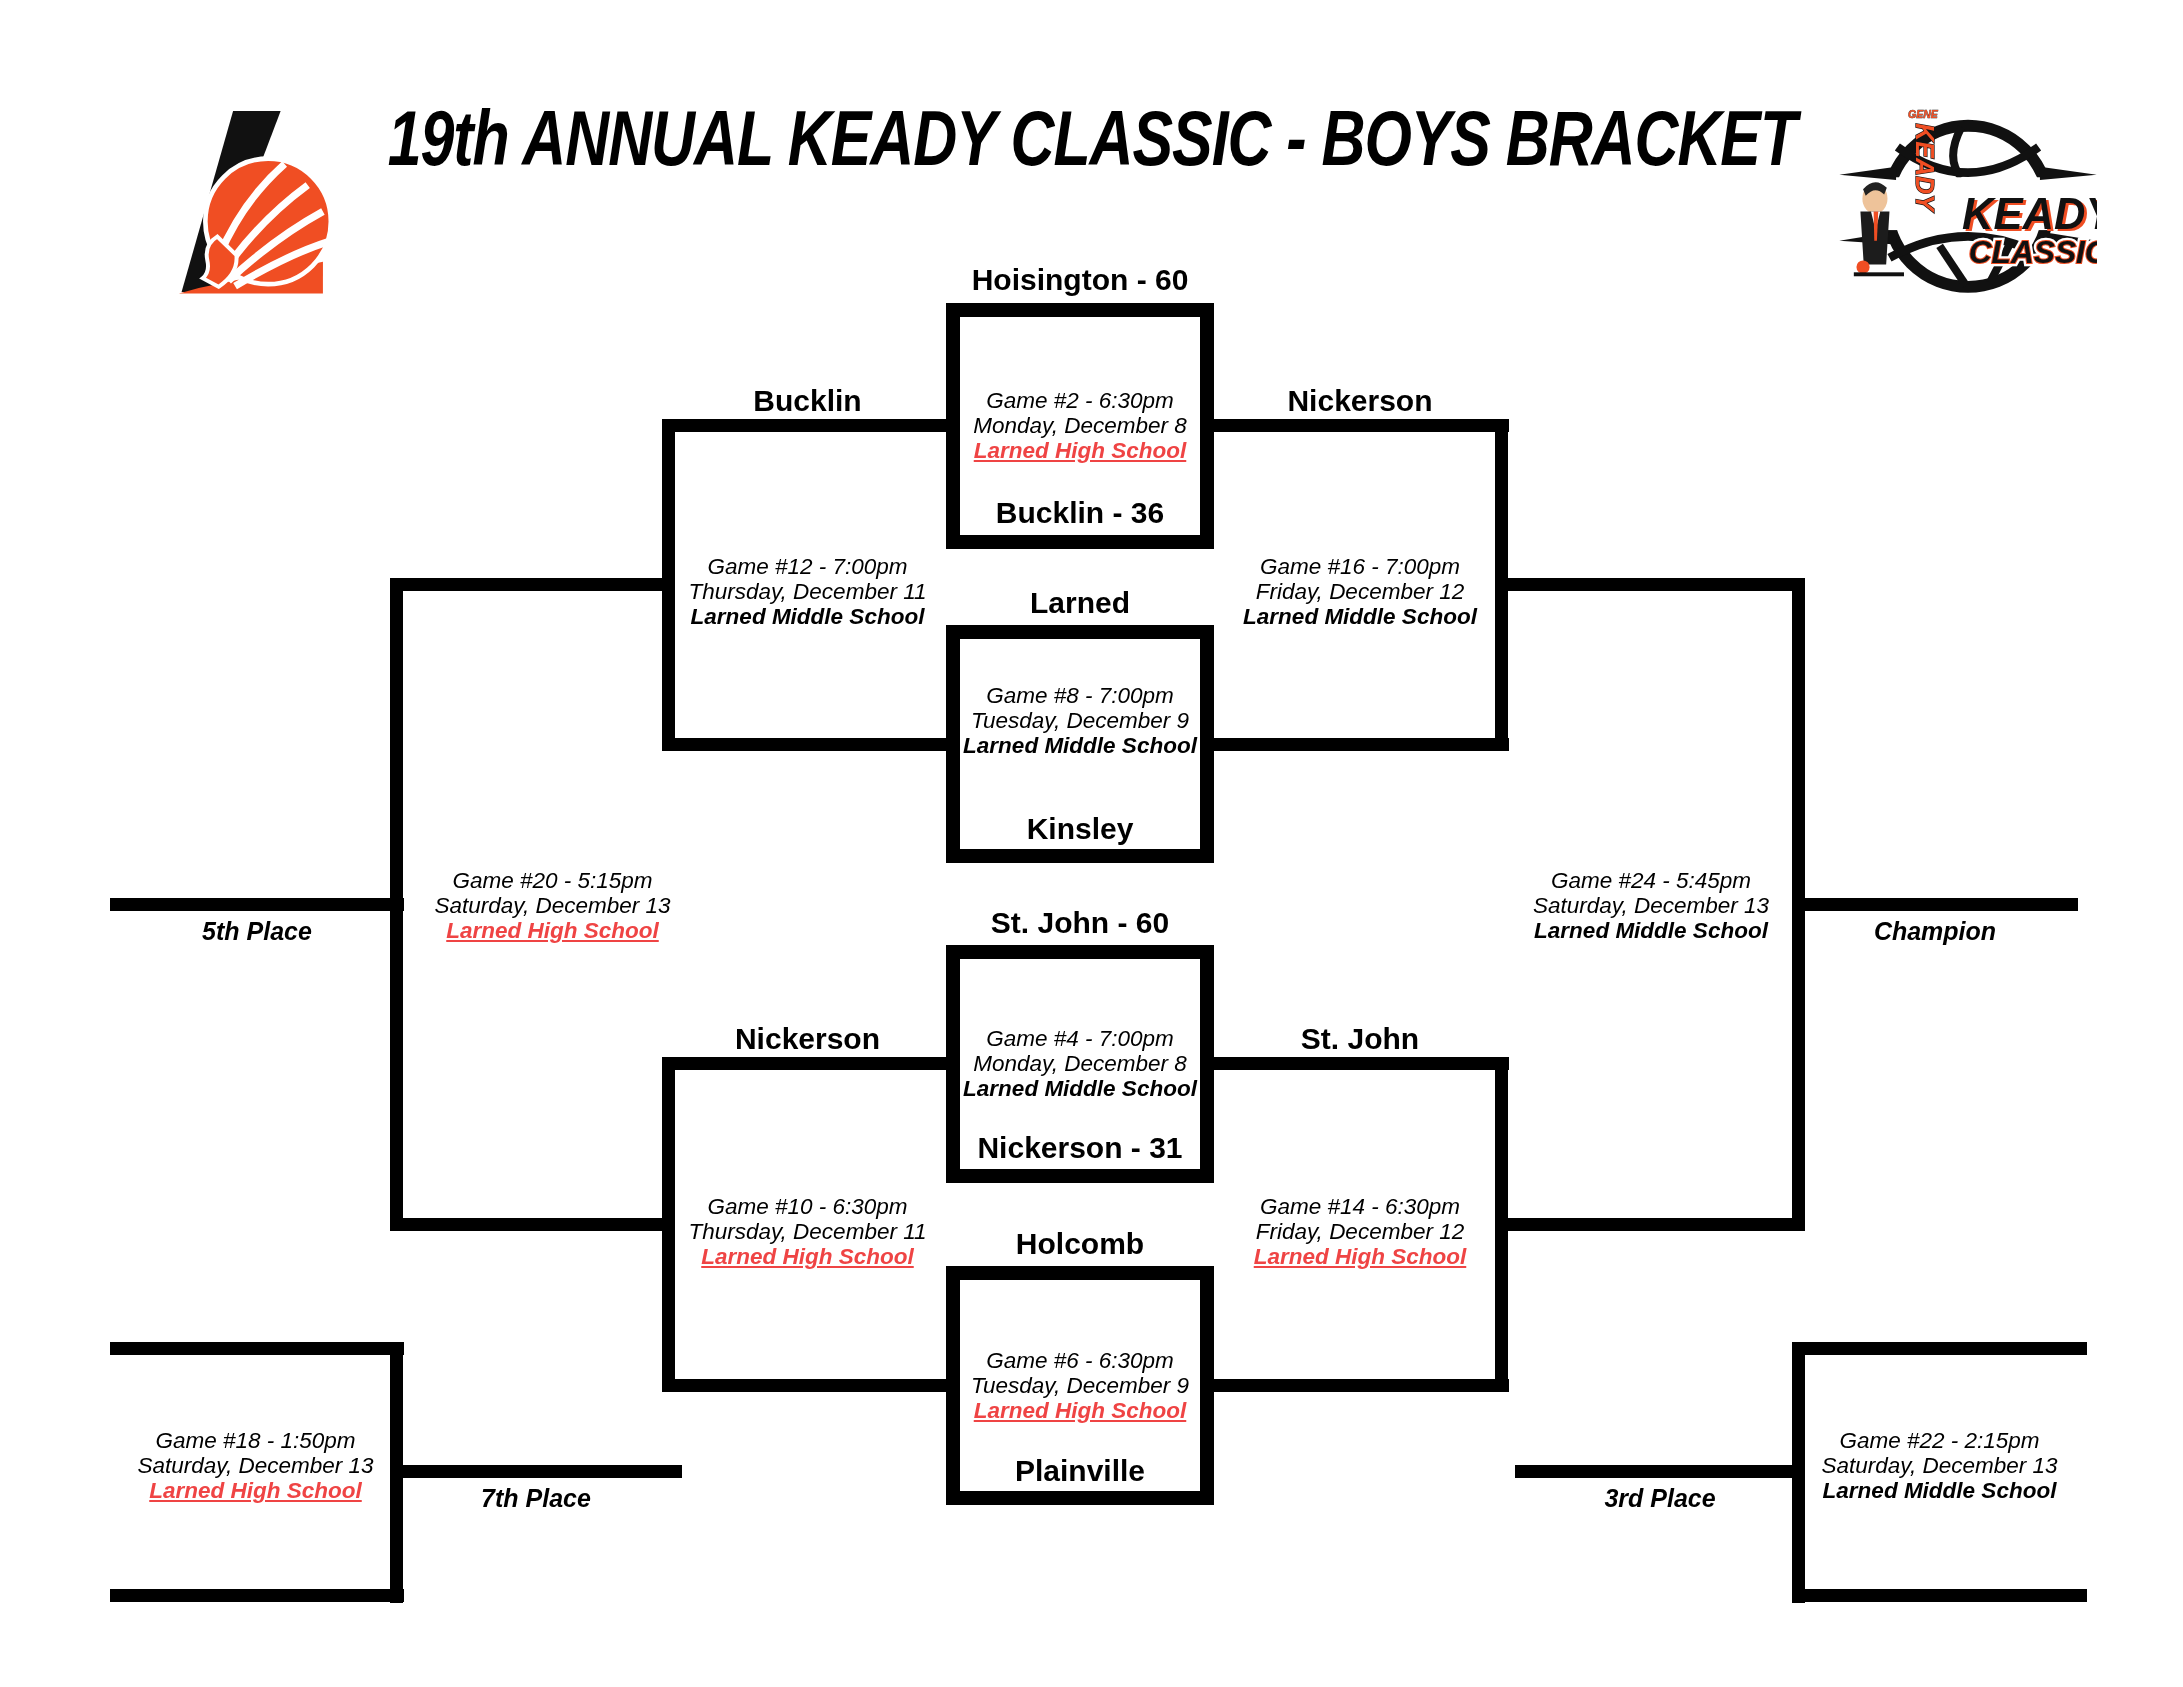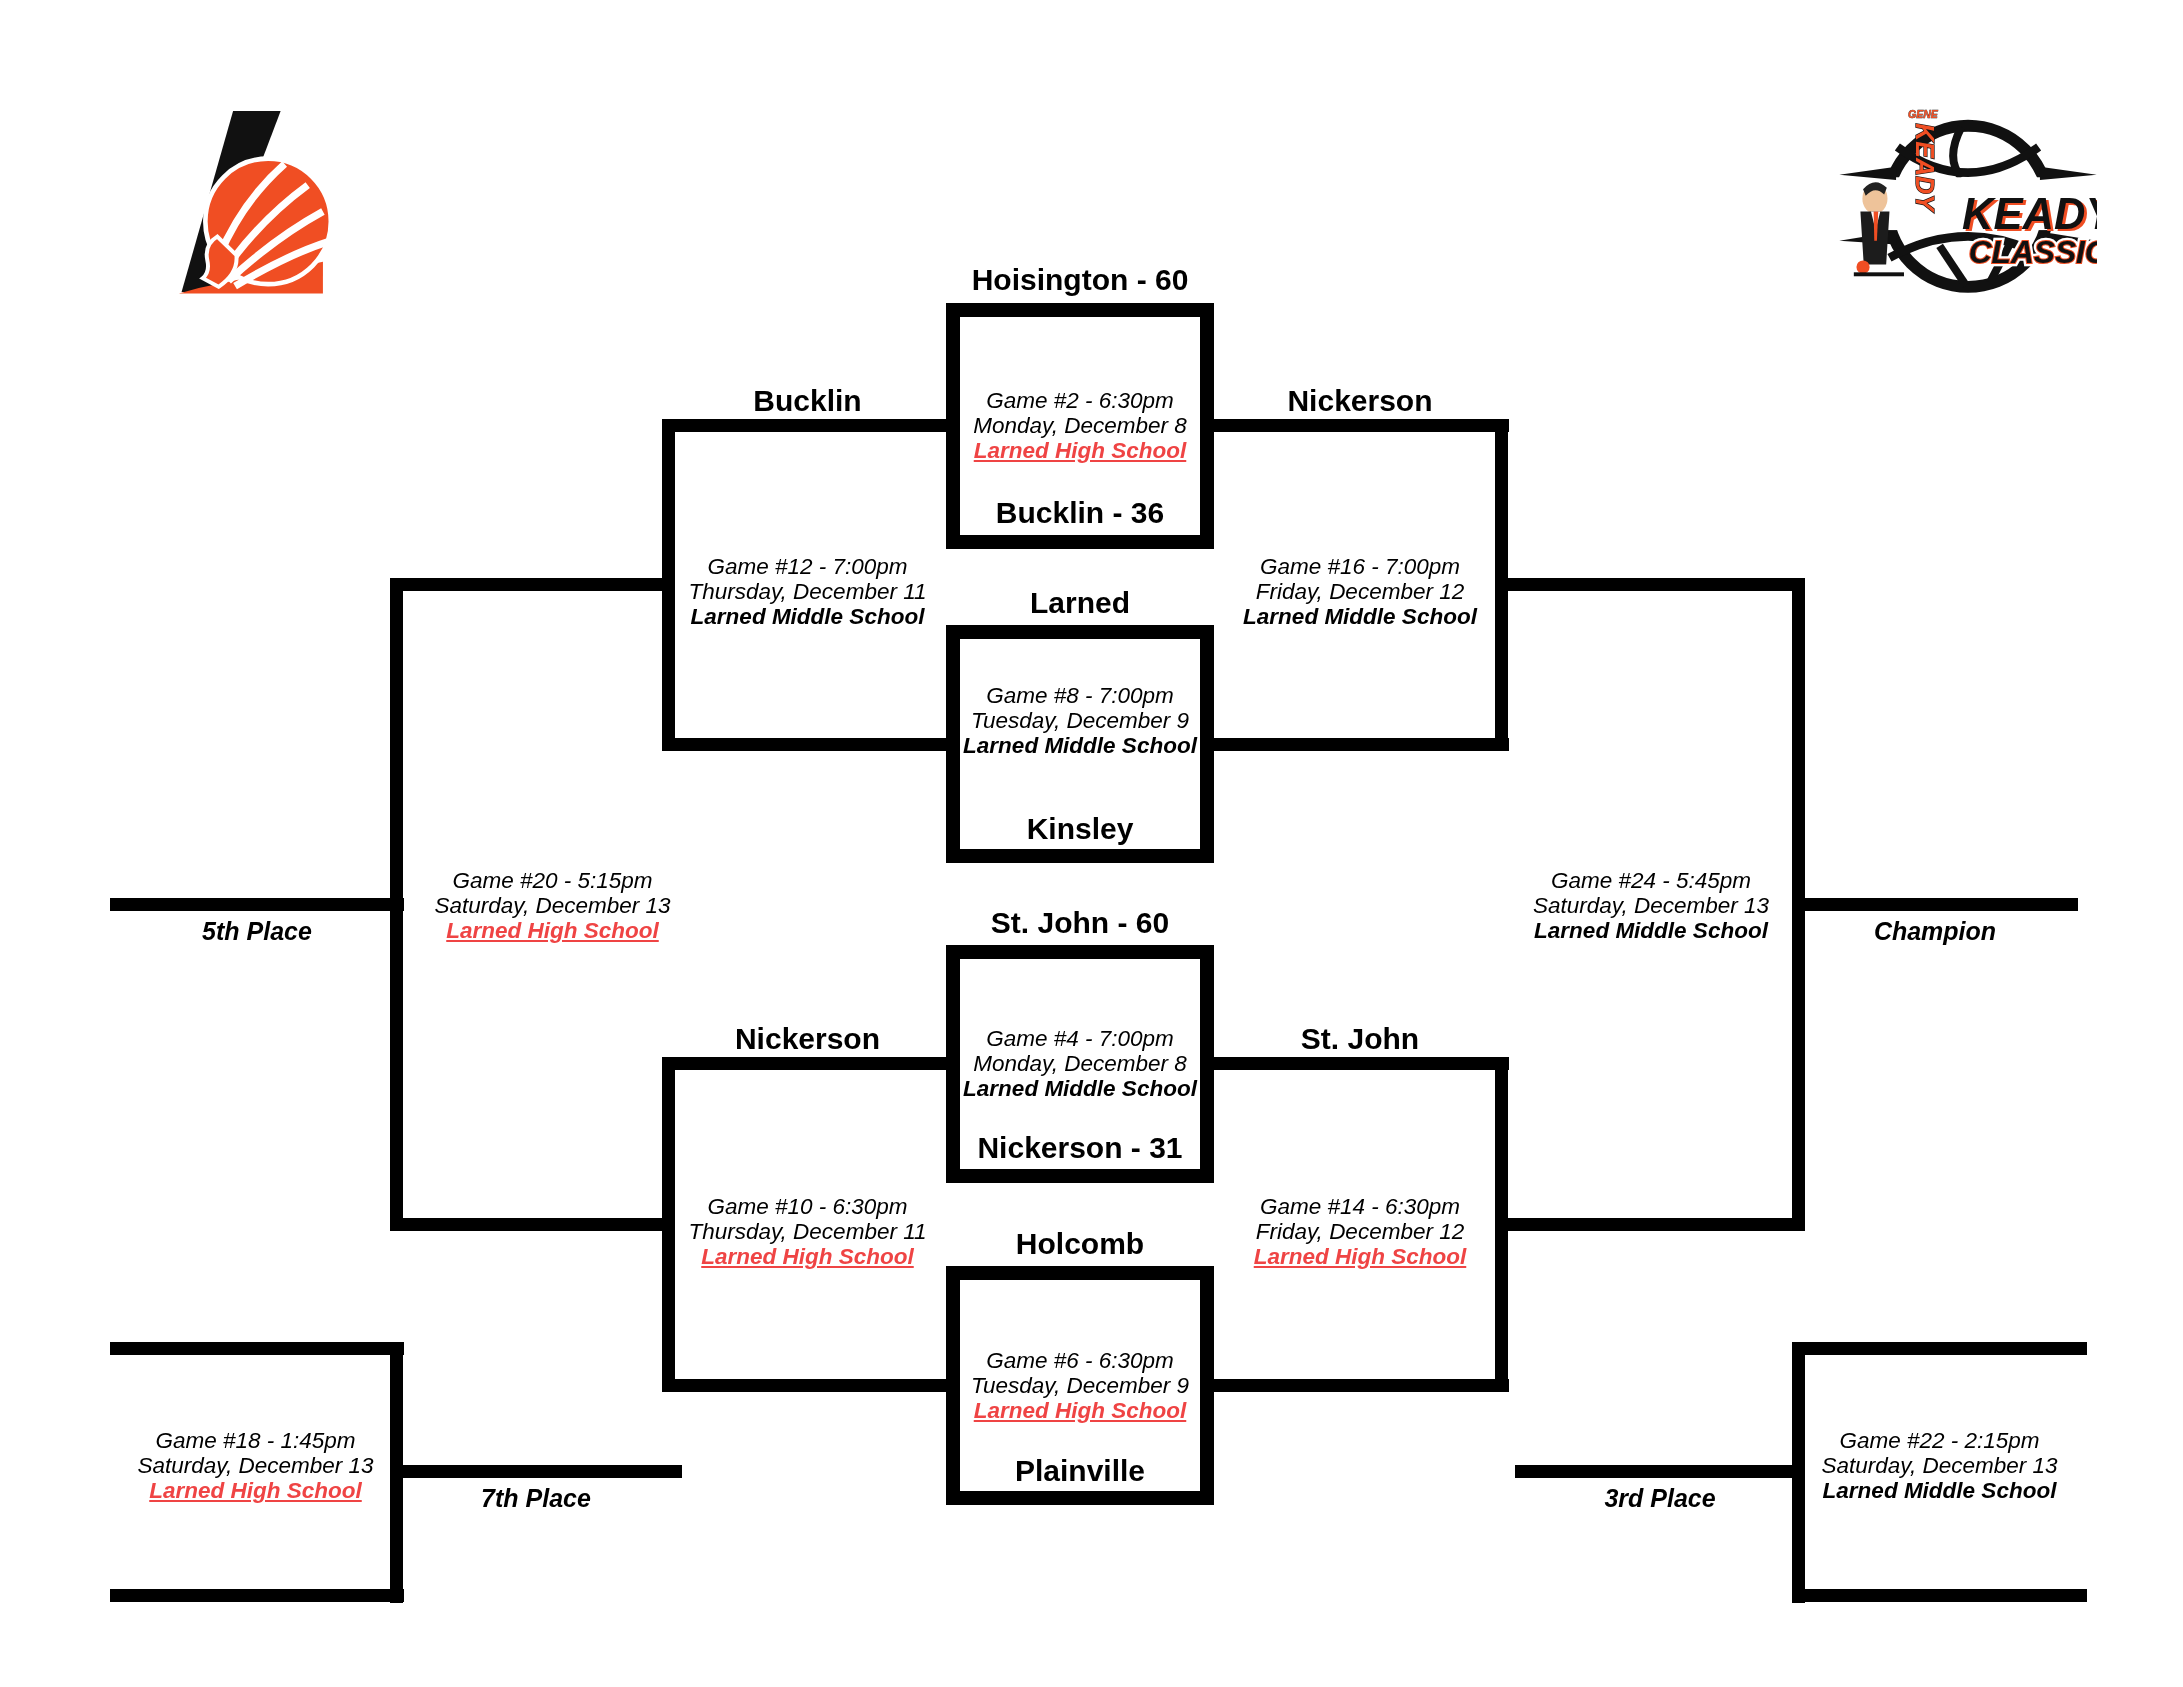--- a/index.html
+++ b/index.html
@@ -17,20 +17,23 @@
   #title-wrap{position:absolute;top:93px;left:0;width:2183px;text-align:center;font-size:78px;letter-spacing:-1.3px;}
   #subtitle-wrap{position:absolute;top:196px;left:0;width:2183px;text-align:center;font-size:49px;}
   #note-wrap{position:absolute;top:1551px;left:0;width:2183px;text-align:center;font-size:30px;}
   svg text{font-family:"Liberation Sans",sans-serif;}
 </style>
 </head>
 <body>
 
 <div id="page">
 
+  <div id="title-wrap">
+    <span class="cond">19th ANNUAL KEADY CLASSIC - BOYS BRACKET</span>
+  </div>
 
   <div style="position:absolute;left:159px;top:86px;width:238px;height:251px;">
     <svg width="238" height="251" viewBox="0 0 360 380">
       <polygon points="112,38 184,38 80,312 34,312" fill="#111"></polygon>
       <polygon points="60,306 248,266 248,314 30,314" fill="#F04E23"></polygon>
       <g>
         <circle cx="165" cy="205" r="95" fill="#F04E23" stroke="#fff" stroke-width="7"></circle>
         <path d="M 85,272 Q 120,180 190,118" stroke="#fff" stroke-width="11" fill="none"></path>
         <path d="M 95,285 Q 150,205 225,150" stroke="#fff" stroke-width="11" fill="none"></path>
         <path d="M 105,295 Q 175,230 248,190" stroke="#fff" stroke-width="11" fill="none"></path>
@@ -171,21 +174,21 @@
     <div>Game #20 - 5:15pm</div>
     <div>Saturday, December 13</div>
     <div class="venue-hs">Larned High School</div>
   </div>
   <div class="game-text" style="left:1499px;top:868px;width:304px;">
     <div>Game #24 - 5:45pm</div>
     <div>Saturday, December 13</div>
     <div class="venue-ms">Larned Middle School</div>
   </div>
   <div class="game-text" style="left:110px;top:1428px;width:291px;">
-    <div>Game #18 - 1:45pm</div>
+    <div>Game #18 - 1:50pm</div>
     <div>Saturday, December 13</div>
     <div class="venue-hs">Larned High School</div>
   </div>
   <div class="game-text" style="left:1794px;top:1428px;width:291px;">
     <div>Game #22 - 2:15pm</div>
     <div>Saturday, December 13</div>
     <div class="venue-ms">Larned Middle School</div>
   </div>
 
   <div class="place-label" style="left:110px;top:917px;width:294px;">5th Place</div>

